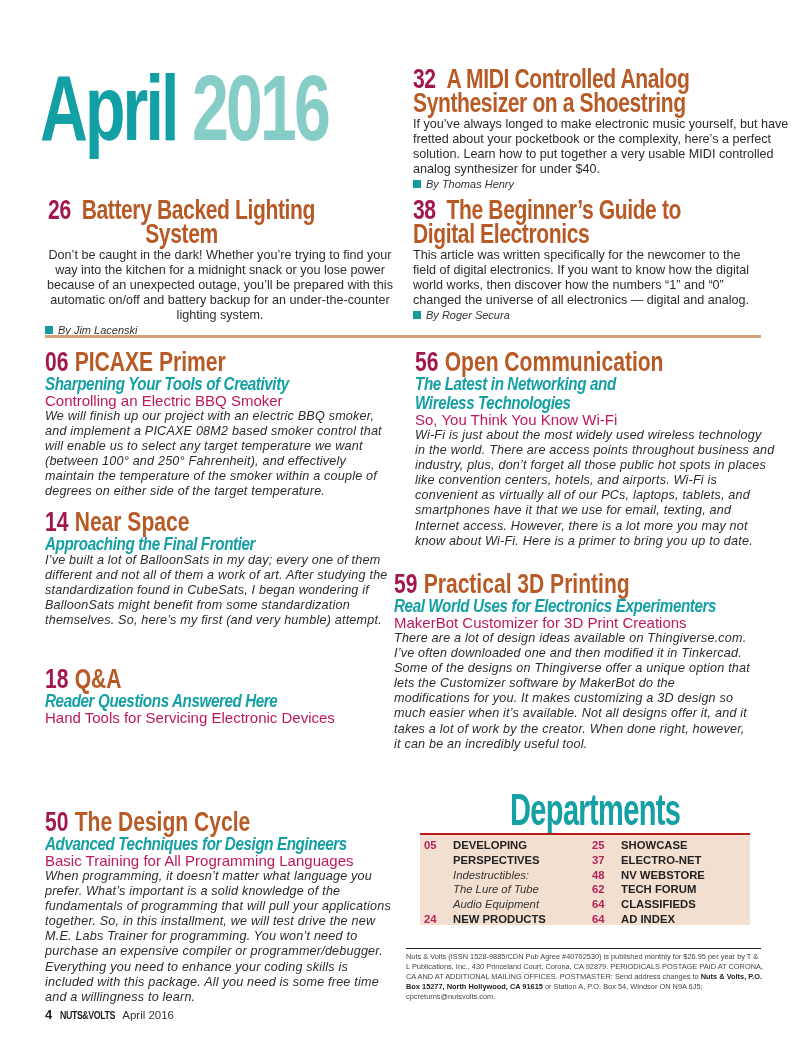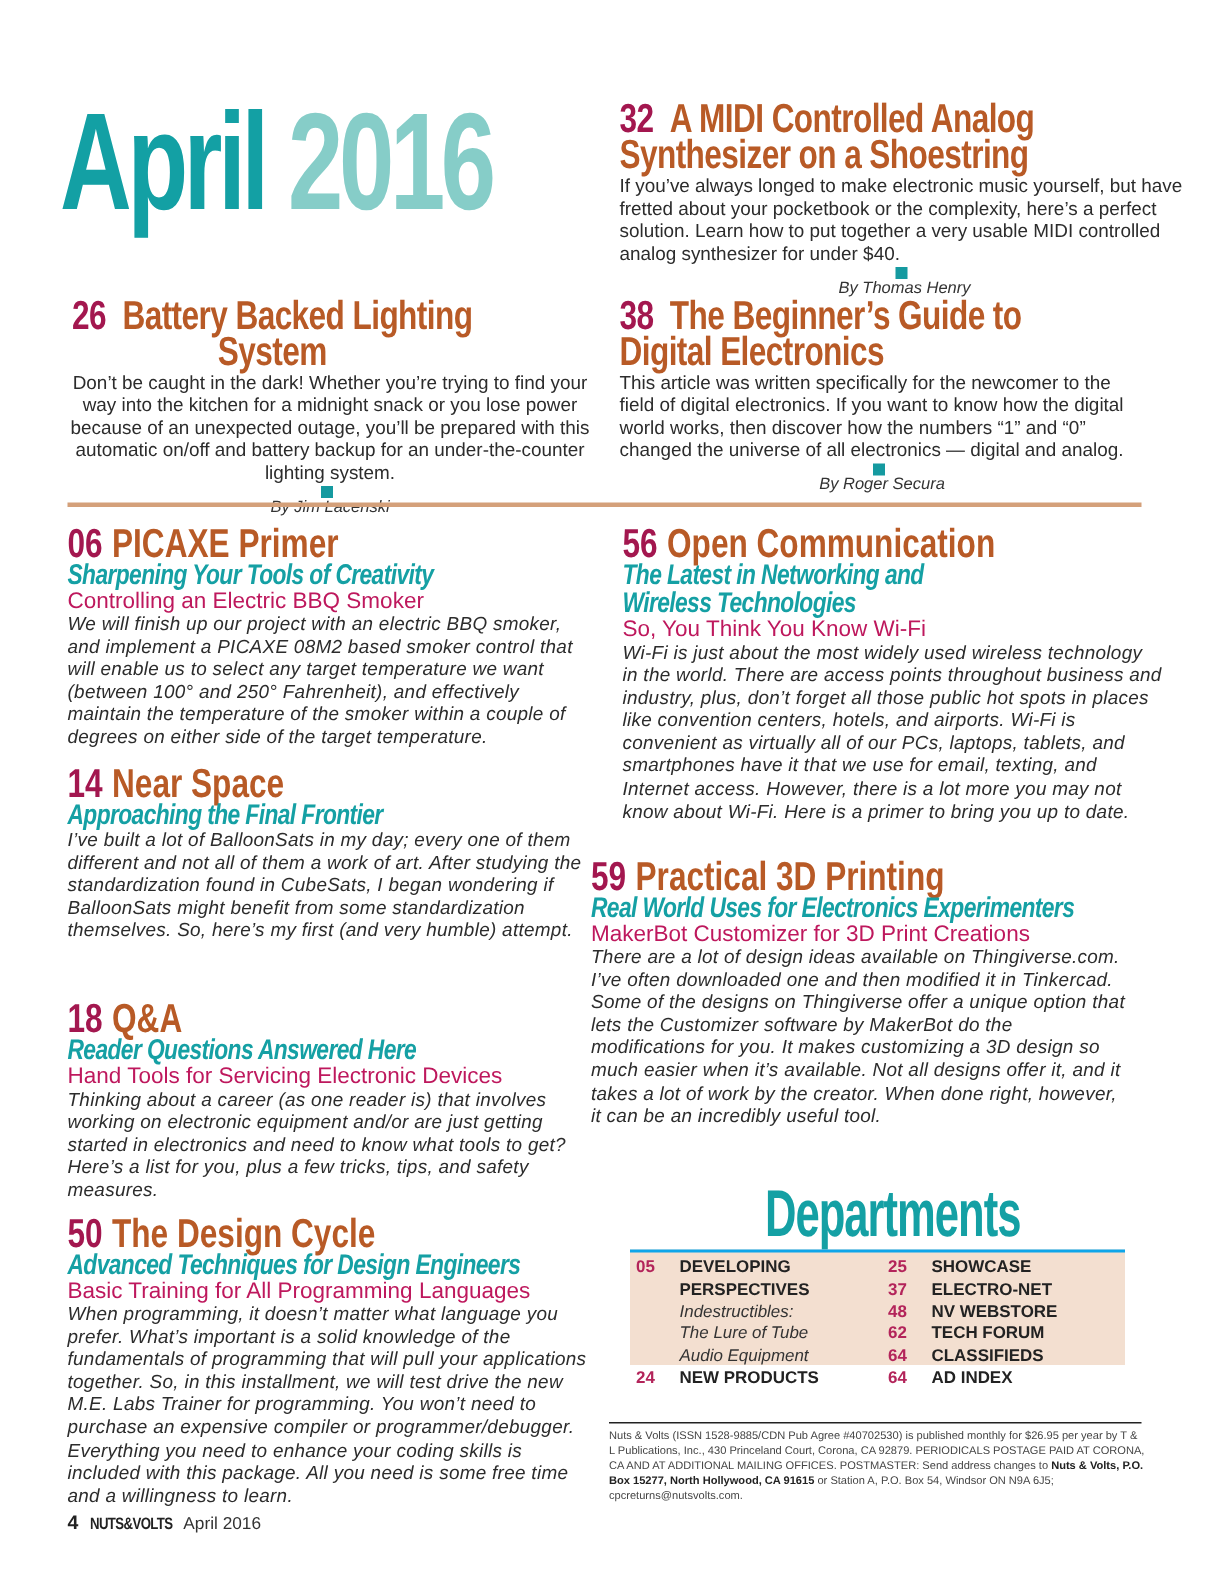--- a/index.html
+++ b/index.html
@@ -11,36 +11,36 @@
   
   .issue-title { left: 40px; top: 62px; font-family: "Liberation Sans", sans-serif; font-weight: bold; font-size: 92px; line-height: 1; letter-spacing: -4px; transform: scaleX(0.72); transform-origin: left top; white-space: nowrap; }
   .issue-title .month { color: #13a0a4; }
   .issue-title .year { color: #86cdc8; }
 
   
   .feat-head { font-weight: bold; font-size: 27px; line-height: 24px; letter-spacing: -0.5px; transform: scaleX(0.78); transform-origin: left top; white-space: nowrap; }
   .feat-head .num { color: #a3174f; margin-right: 14px; }
   .feat-head .title { color: #b85a26; }
   .feat-body { font-size: 12.6px; line-height: 15px; color: #2c2c2c; }
-  .byline { font-size: 11px; font-style: italic; color: #333; margin-top: 1px; display: flex; align-items: center; flex-direction: column; }
+  .byline { font-size: 11px; font-style: italic; color: #333; margin-top: 1px; display: flex; align-items: center; }
   .byline .sq { display: inline-block; width: 8px; height: 8px; background: #159aa0; margin-right: 5px; }
 
   .rule { height: 3px; background: #d4a07a; }
 
   
   .col-head { font-weight: bold; font-size: 27px; line-height: 24px; transform: scaleX(0.78); transform-origin: left top; white-space: nowrap; }
   .col-head .num { color: #a3174f; margin-right: 8px; }
   .col-head .title { color: #b85a26; }
   .col-sub { font-weight: bold; font-style: italic; font-size: 19px; line-height: 19px; color: #15a0a4; letter-spacing: -0.5px; transform: scaleX(0.8); transform-origin: left top; white-space: nowrap; }
   .col-sub2 { font-size: 15px; line-height: 16px; color: #be185d; white-space: nowrap; }
   .col-body { font-size: 12.6px; line-height: 15.1px; font-style: italic; color: #2c2c2c; letter-spacing: 0.2px; }
 
   
   .dept-title { left: 510px; top: 785px; font-weight: bold; font-size: 44px; color: #14a0a4; transform: scaleX(0.66); transform-origin: left top; white-space: nowrap; letter-spacing: -1px; }
-  .dept-box { left: 420px; top: 833px; width: 330px; height: 77px; background: #f3dfd0; border-top: 2px solid #0ea5e9; }
+  .dept-box { left: 420px; top: 833px; width: 330px; height: 92px; background: #f3dfd0; border-top: 2px solid #b91c1c; }
   .dept-col { position: absolute; top: 3px; }
   .dept-row { display: flex; font-size: 11.3px; line-height: 14.8px; font-weight: bold; color: #222; white-space: nowrap; }
   .dept-row .dnum { width: 29px; color: #b3245a; font-weight: bold; }
   .dept-row.sub { font-weight: normal; font-style: italic; color: #333; }
 
   
   .legal-rule { left: 406px; top: 948px; width: 355px; height: 1px; background: #222; }
   .legal { left: 406px; top: 952px; width: 358px; font-size: 7.4px; line-height: 10.1px; color: #444; }
   .legal b { color: #222; }
 
@@ -105,21 +105,20 @@
 <div class="abs" style="left:45px; top:510px; width:350px;">
   <div class="col-head"><span class="num">14</span><span class="title">Near Space</span></div>
   <div class="col-sub">Approaching the Final Frontier</div>
   <div class="col-body">I’ve built a lot of BalloonSats in my day; every one of them different and not all of them a work of art. After studying the standardization found in CubeSats, I began wondering if BalloonSats might benefit from some standardization themselves. So, here’s my first (and very humble) attempt.</div>
 </div>
 
 <div class="abs" style="left:45px; top:667px; width:350px;">
   <div class="col-head"><span class="num">18</span><span class="title">Q&amp;A</span></div>
   <div class="col-sub">Reader Questions Answered Here</div>
   <div class="col-sub2">Hand Tools for Servicing Electronic Devices</div>
-  <div class="col-body">Thinking about a career (as one reader is) that involves working on electronic equipment and/or are just getting started in electronics and need to know what tools to get? Here’s a list for you, plus a few tricks, tips, and safety measures.</div>
 </div>
 
 <div class="abs" style="left:45px; top:810px; width:350px;">
   <div class="col-head"><span class="num">50</span><span class="title">The Design Cycle</span></div>
   <div class="col-sub">Advanced Techniques for Design Engineers</div>
   <div class="col-sub2">Basic Training for All Programming Languages</div>
   <div class="col-body">When programming, it doesn’t matter what language you prefer. What’s important is a solid knowledge of the fundamentals of programming that will pull your applications together. So, in this installment, we will test drive the new M.E. Labs Trainer for programming. You won’t need to purchase an expensive compiler or programmer/debugger. Everything you need to enhance your coding skills is included with this package. All you need is some free time and a willingness to learn.</div>
 </div>
 
 <div class="abs" style="left:415px; top:350px; width:360px;">

